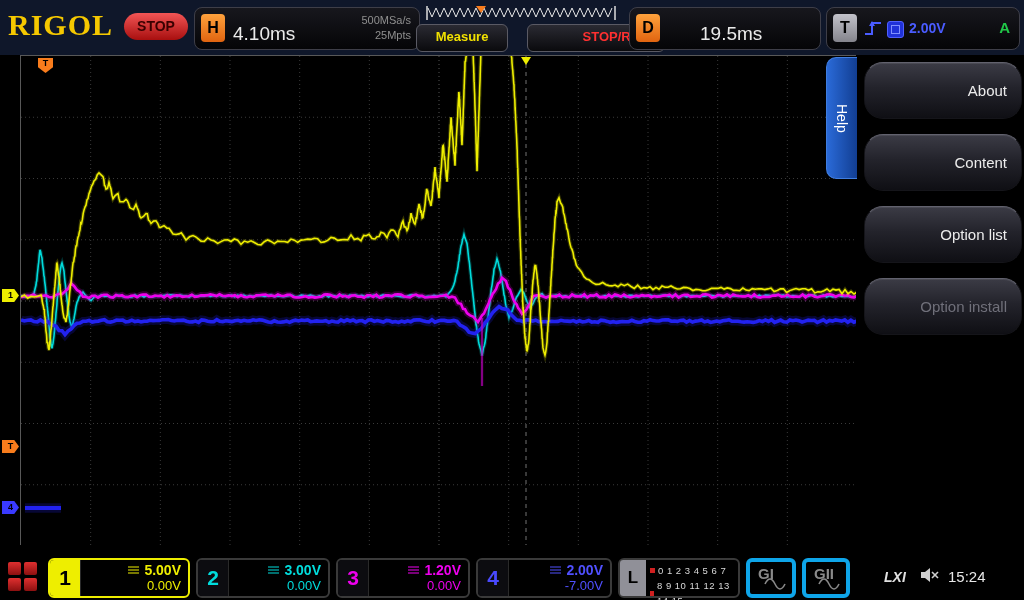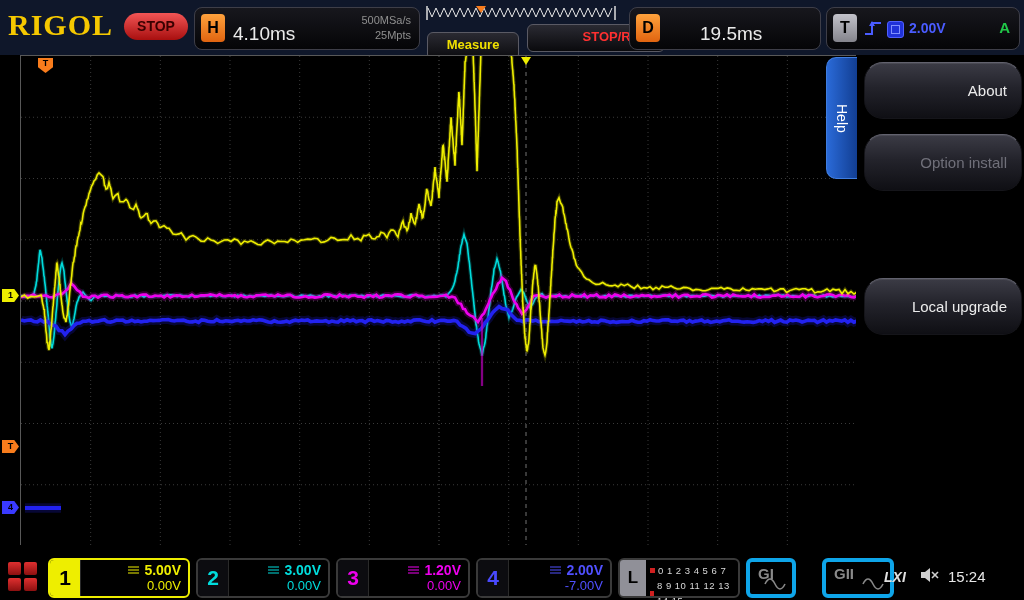--- a/index.html
+++ b/index.html
@@ -18,21 +18,21 @@
   .labelbox{position:absolute;left:6px;top:6px;width:24px;height:28px;border-radius:4px;
         font-weight:bold;font-size:16px;color:#000;text-align:center;line-height:28px;}
   .orange{background:linear-gradient(180deg,#ffa23c,#e06410);}
   .gray{background:linear-gradient(180deg,#c2c2ca,#84848c);}
   .pval{position:absolute;left:38px;top:15px;font-size:19px;color:#eaeaea;}
   .rates{position:absolute;right:8px;top:5px;text-align:right;font-size:11px;color:#8f8f8f;line-height:15px;}
   .pvbar{position:absolute;left:424px;top:5px;width:194px;height:16px;}
   .tbtn{position:absolute;top:24px;height:26px;border:1px solid #5a5a64;border-radius:6px;
         background:linear-gradient(180deg,#2a2a32,#0a0a0d);font-weight:bold;font-size:13px;
         text-align:center;line-height:24px;}
-  .measure{left:427px;width:90px;color:#f0e000;margin-top:8px;}
+  .measure{left:416px;width:90px;color:#f0e000;}
   .stoprun{left:527px;width:96px;color:#ff3030;padding-left:40px;}
   .tpanel-val{position:absolute;left:82px;top:12px;color:#4a5cff;font-weight:bold;font-size:14px;}
   .tpanel-src{position:absolute;right:9px;top:11px;color:#20c848;font-weight:bold;font-size:15px;}
   .slope-icon{position:absolute;left:36px;top:10px;}
   .srcbox{position:absolute;left:60px;top:13px;width:15px;height:15px;border-radius:3px;
         background:#2032d8;border:1px solid #5060ff;}
   .srcbox:after{content:"";position:absolute;left:3px;top:3px;width:7px;height:7px;border:1px solid #8090ff;}
 
   
   .display{position:absolute;left:0;top:55px;width:1024px;height:490px;background:#000;}
@@ -178,26 +178,29 @@
   <div class="lmarker m-trig">T</div>
   <div class="lmarker m-ch4">4</div>
 </div>
 
 <div class="sidebar">
   <div class="helptab">Help</div>
   <div class="menurow">
       <div class="menubtn">About</div>
     </div>
   <div class="menurow">
+      <div class="menubtn">Content</div>
+    </div>
+  <div class="menurow">
+      <div class="menubtn">Option list</div>
+    </div>
+  <div class="menurow">
       <div class="menubtn disabled">Option install</div>
     </div>
   <div class="menurow"></div>
-  <div class="menurow">
-      <div class="menubtn">Local upgrade</div>
-    </div>
 </div>
 
 <div class="bottombar">
   <div class="quad">
       <div></div>
       <div></div>
       <div></div>
       <div></div>
     </div>
 
@@ -274,21 +277,21 @@
         </div>
     </div>
   </div>
 
   <div class="genbox" style="left:746px;width:50px;">
     <span class="gl">GI</span>
     <svg width="22" height="12">
       <path d="M1,6 Q6,-4 11,6 T21,6" fill="none" stroke="#8a8a8a" stroke-width="1.6"></path>
     </svg>
   </div>
-  <div class="genbox" style="left:822px;width:72px;padding-left:21px;">
+  <div class="genbox" style="left:802px;width:48px;padding-left:21px;">
     <span class="gl">GII</span>
     <svg width="22" height="12">
       <path d="M1,6 Q6,-4 11,6 T21,6" fill="none" stroke="#8a8a8a" stroke-width="1.6"></path>
     </svg>
   </div>
 
   <div class="lxi">LXI</div>
   <svg class="mute" width="20" height="16">
     <polygon points="1,5 5,5 10,1 10,15 5,11 1,11" fill="#cfcfcf"></polygon>
     <line x1="12" y1="5" x2="18" y2="11" stroke="#cfcfcf" stroke-width="1.6"></line>

